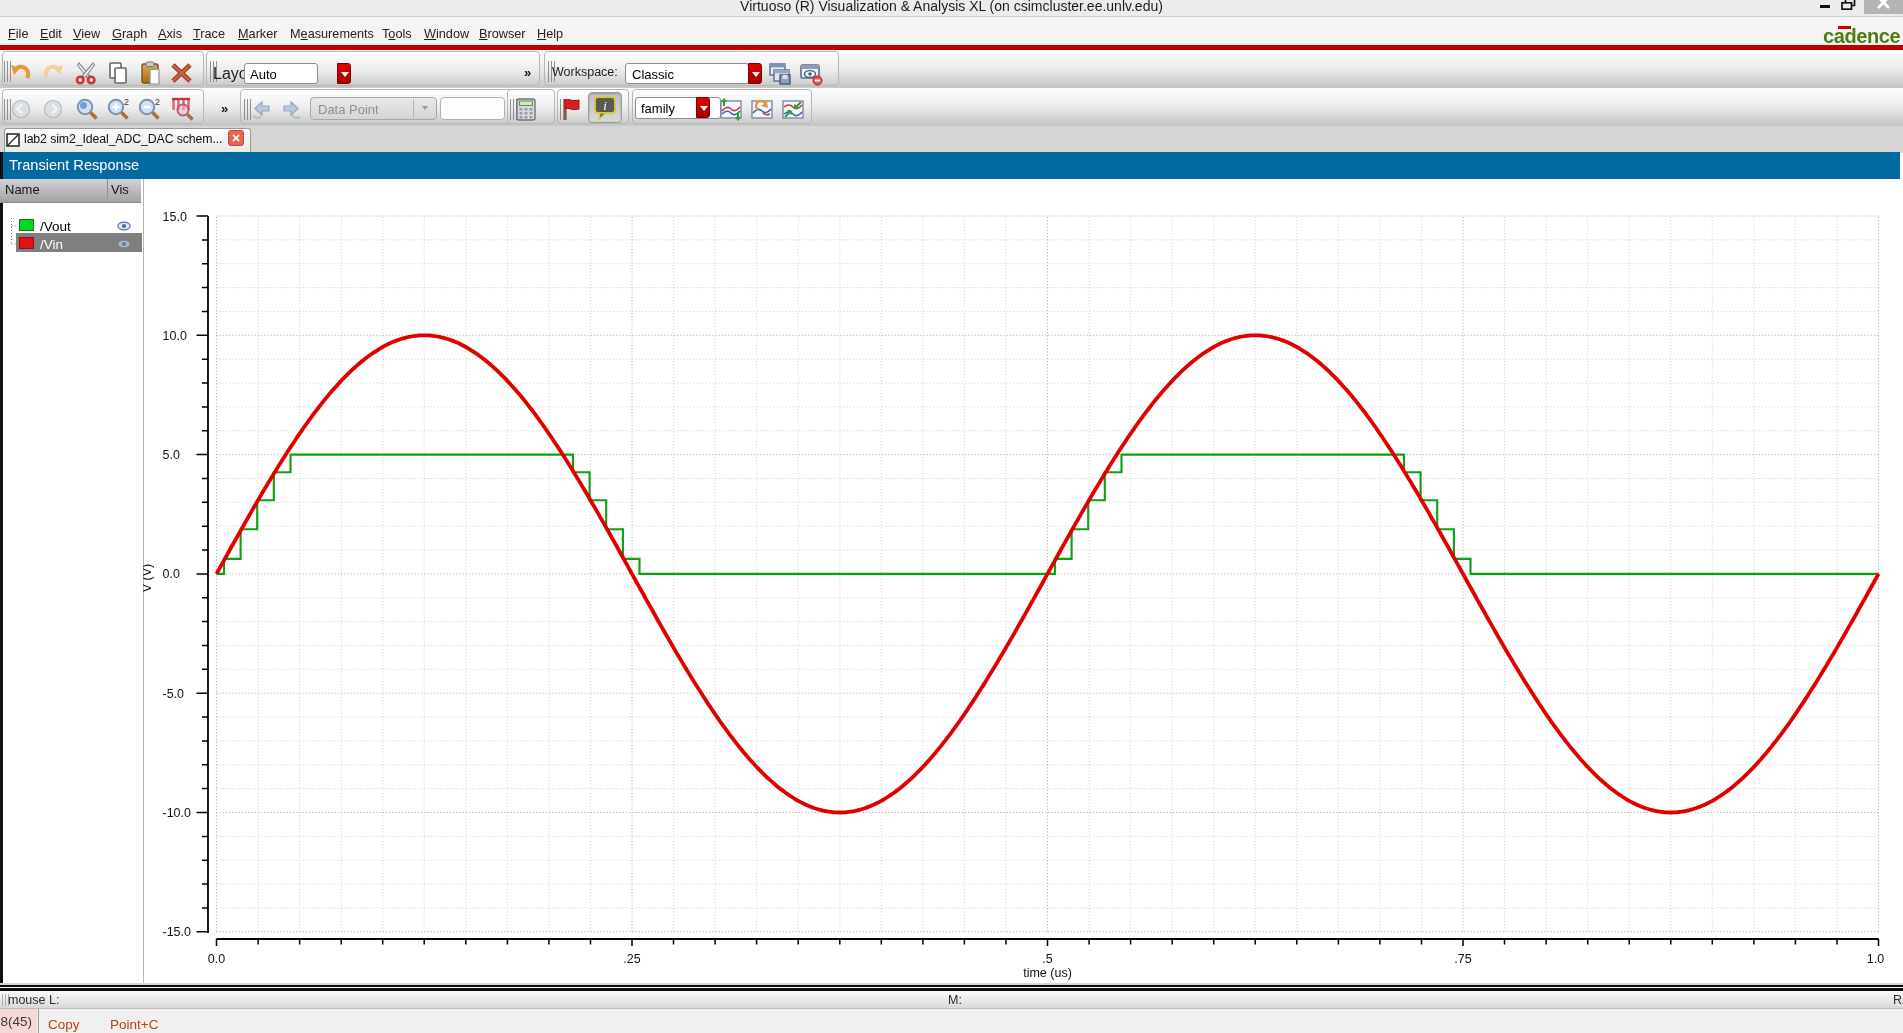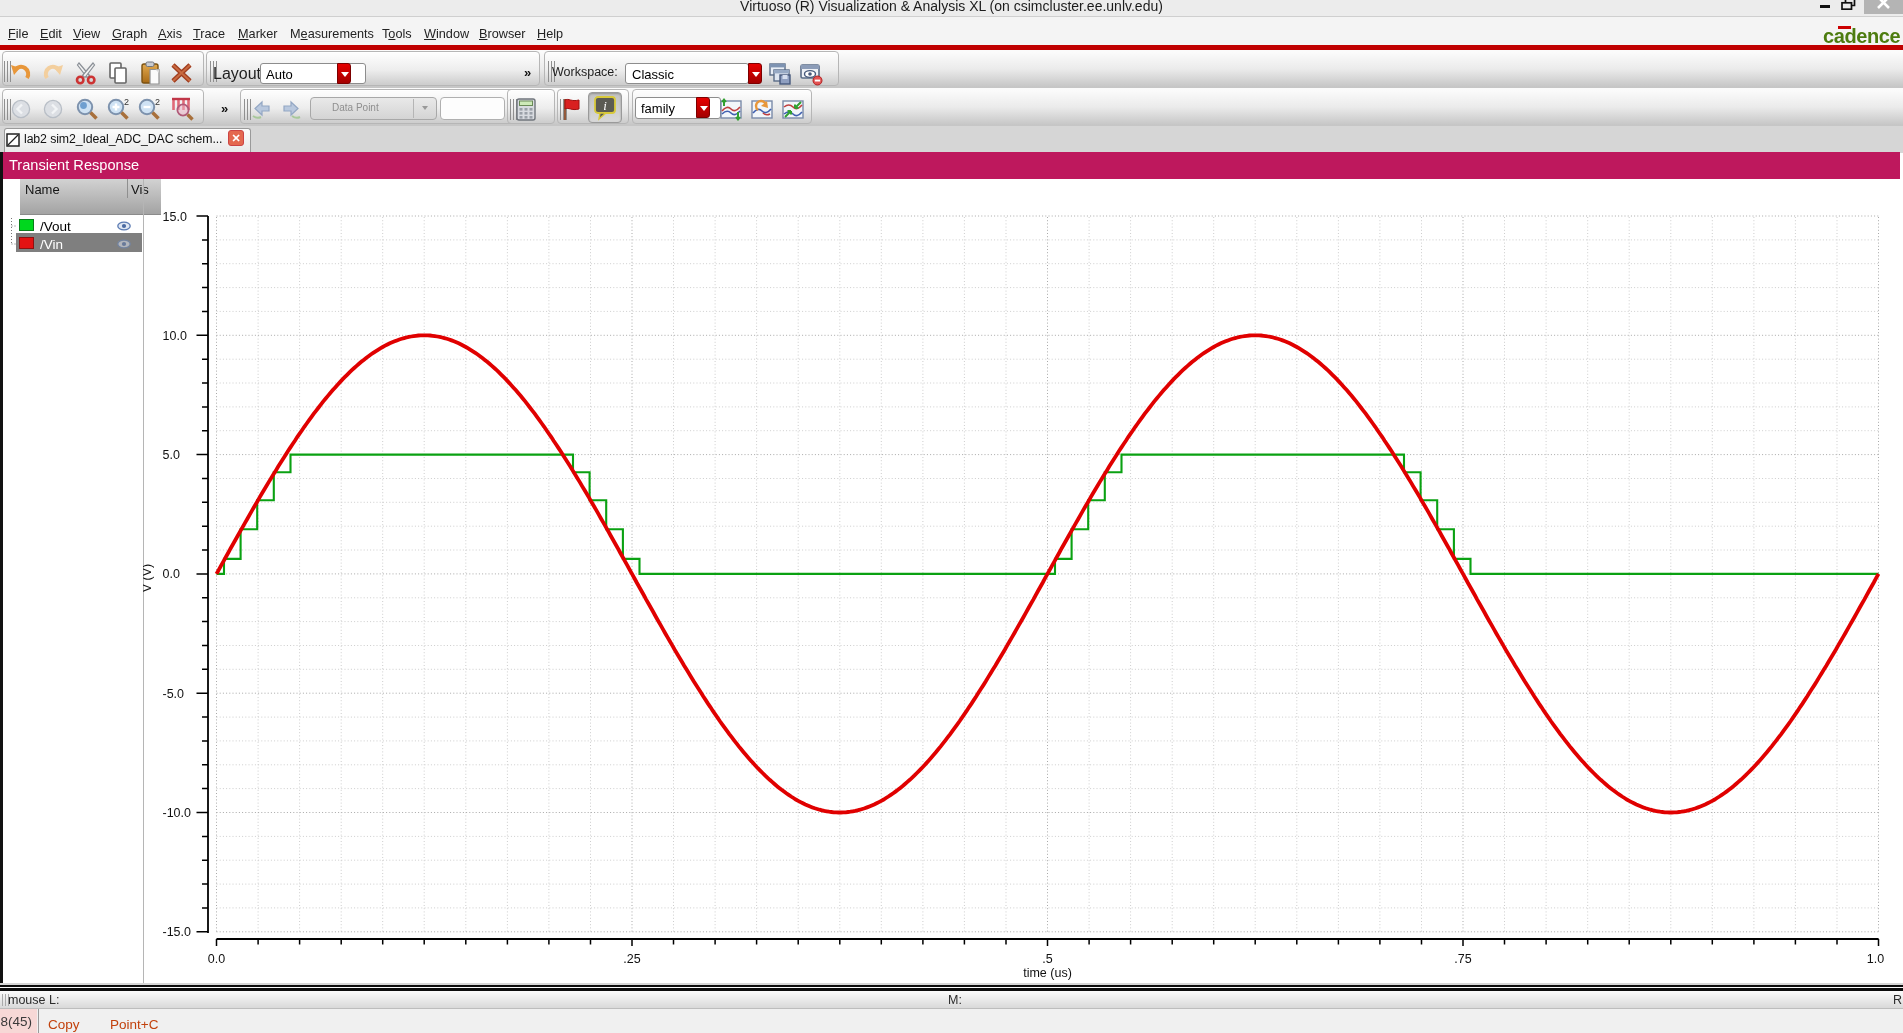--- a/index.html
+++ b/index.html
@@ -21,26 +21,26 @@
 .combo{position:absolute;height:21.5px;background:#fff;border:1px solid #8d8d8d;border-radius:3px}
 .combobtn{position:absolute;height:21px;width:14px;background:linear-gradient(#e60000,#a40000);border:1px solid #7c0000;border-radius:0 3px 3px 0}
 .combobtn:after{content:"";position:absolute;left:3px;top:8px;border:4px solid transparent;border-top:5px solid #fff}
 .chev{position:absolute;font-size:13px;font-weight:bold;color:#111}
 
 #tabrow{left:0;top:126px;width:1903px;height:27px;background:#d6d6d6}
 #tab{position:absolute;left:4px;top:2px;width:247px;height:25px;background:linear-gradient(#fcfcfc,#e8e8e8);border:1px solid #9a9a9a;border-bottom:none;border-radius:3px 3px 0 0}
 #tabtext{position:absolute;left:24px;top:6px;font-size:12.3px;color:#111;letter-spacing:-0.1px}
 #tabclose{position:absolute;left:228px;top:4px;width:16px;height:16px;background:#e4684f;border:1px solid #c44;border-radius:3px;color:#fff;font-size:11px;font-weight:bold;text-align:center;line-height:15px}
 
-#blackbar{left:0;top:152px;width:1900px;height:27px;background:#be185d}
+#blackbar{left:0;top:152px;width:1900px;height:27px;background:#0369a1}
 #blackbar span{position:absolute;left:9px;top:5px;color:#fff;font-size:14.6px}
 #leftborder{left:0;top:152px;width:3px;height:833px;background:#111}
 
 #mainarea{left:3px;top:179px;width:1897px;height:806px;background:#fff}
-#panelhdr{left:20px;top:179px;width:141px;height:36px;background:linear-gradient(#d2d2d2,#a3a3a3);border-bottom:1px solid #8b8b8b}
+#panelhdr{left:0;top:179px;width:141px;height:24px;background:linear-gradient(#d2d2d2,#a3a3a3);border-bottom:1px solid #8b8b8b}
 #panelhdr .nm{position:absolute;left:5px;top:3px;font-size:13px;color:#141414}
 #panelhdr .vs{position:absolute;left:111px;top:3px;font-size:13px;color:#141414}
 #panelhdr .dv{position:absolute;left:107px;top:0;width:1px;height:19px;background:#8f8f8f}
 #paneldiv{left:143px;top:179px;width:1px;height:806px;background:#b5b5b5}
 .swatch{position:absolute;width:15px;height:12px;border:1px solid #555}
 #vinrow{left:16px;top:233px;width:126px;height:19px;background:#7f7f7f}
 .signame{position:absolute;font-size:13.5px}
 
 #botline1{left:0;top:983px;width:1903px;height:2px;background:#d6d6d6}
 #botline2{left:0;top:985px;width:1903px;height:2px;background:#0c0c0c}
@@ -85,21 +85,21 @@
 <div class="abs" id="redline"></div>
 
 <div class="abs" id="tb1">
   <div class="sect" style="left:2px;width:202px"></div>
   <div class="sect" style="left:206px;width:334px"></div>
   <div class="sect" style="left:544px;width:295px"></div>
   <div class="grip" style="left:4px"></div>
   <div class="grip" style="left:210px"></div>
   <div class="grip" style="left:548px"></div>
   <div class="tlabel" style="left:213px;top:15px;font-size:16px">Layout:</div>
-  <div class="combo" style="left:260px;top:12.5px;width:106px">
+  <div class="combo" style="left:244px;top:12.5px;width:74px">
       <span style="position:absolute;left:5px;top:3px;font-size:13px">Auto</span>
     </div>
   <div class="combobtn" style="left:337px;top:12.5px"></div>
   <div class="chev" style="left:524px;top:15px">»</div>
   <div class="tlabel" style="left:552px;top:15px;font-size:12.5px">Workspace:</div>
   <div class="combo" style="left:625px;top:12.5px;width:124px">
       <span style="position:absolute;left:6px;top:3px;font-size:13px">Classic</span>
     </div>
   <div class="combobtn" style="left:748px;top:12.5px"></div>
 <svg class="abs" style="left:9px;top:12px" width="24" height="22">
@@ -160,21 +160,21 @@
   <div class="sect" style="left:240px;width:275px"></div>
   <div class="sect" style="left:507px;width:48px"></div>
   <div class="grip" style="left:510px"></div>
   <div class="sect" style="left:557px;width:72px"></div>
   <div class="grip" style="left:560px"></div>
   <div class="sect" style="left:632px;width:180px"></div>
   <div class="grip" style="left:4px"></div>
   <div class="grip" style="left:244px"></div>
   <div class="chev" style="left:221px;top:13px">»</div>
   <div style="position:absolute;left:310px;top:9px;width:127px;height:23px;background:linear-gradient(#e9e9e9,#d4d4d4);border:1px solid #a8a8a8;border-radius:4px">
-     <span style="position:absolute;left:21px;top:4px;font-size:10px;color:#8f8f8f">Data Point</span>
+     <span style="position:absolute;left:7px;top:4px;font-size:13px;color:#8f8f8f">Data Point</span>
      <span style="position:absolute;right:1px;top:1px;width:22px;height:19px;border-left:1px solid #b5b5b5"></span>
      <span style="position:absolute;right:8px;top:8px;border:3.5px solid transparent;border-top:4.5px solid #999"></span>
   </div>
   <div style="position:absolute;left:440px;top:9px;width:65px;height:23px;background:#fdfdfd;border:1px solid #b0b0b0;border-radius:4px"></div>
   <div class="combo" style="left:635px;top:9px;width:86px">
       <span style="position:absolute;left:5px;top:3px;font-size:13px">family</span>
     </div>
   <div class="combobtn" style="left:696px;top:9px"></div>
 <svg class="abs" style="left:10px;top:10px" width="22" height="22">
  <circle cx="11" cy="11" r="8.6" fill="#dcdfe4" stroke="#b8bec6" stroke-width="1.3"></circle>

